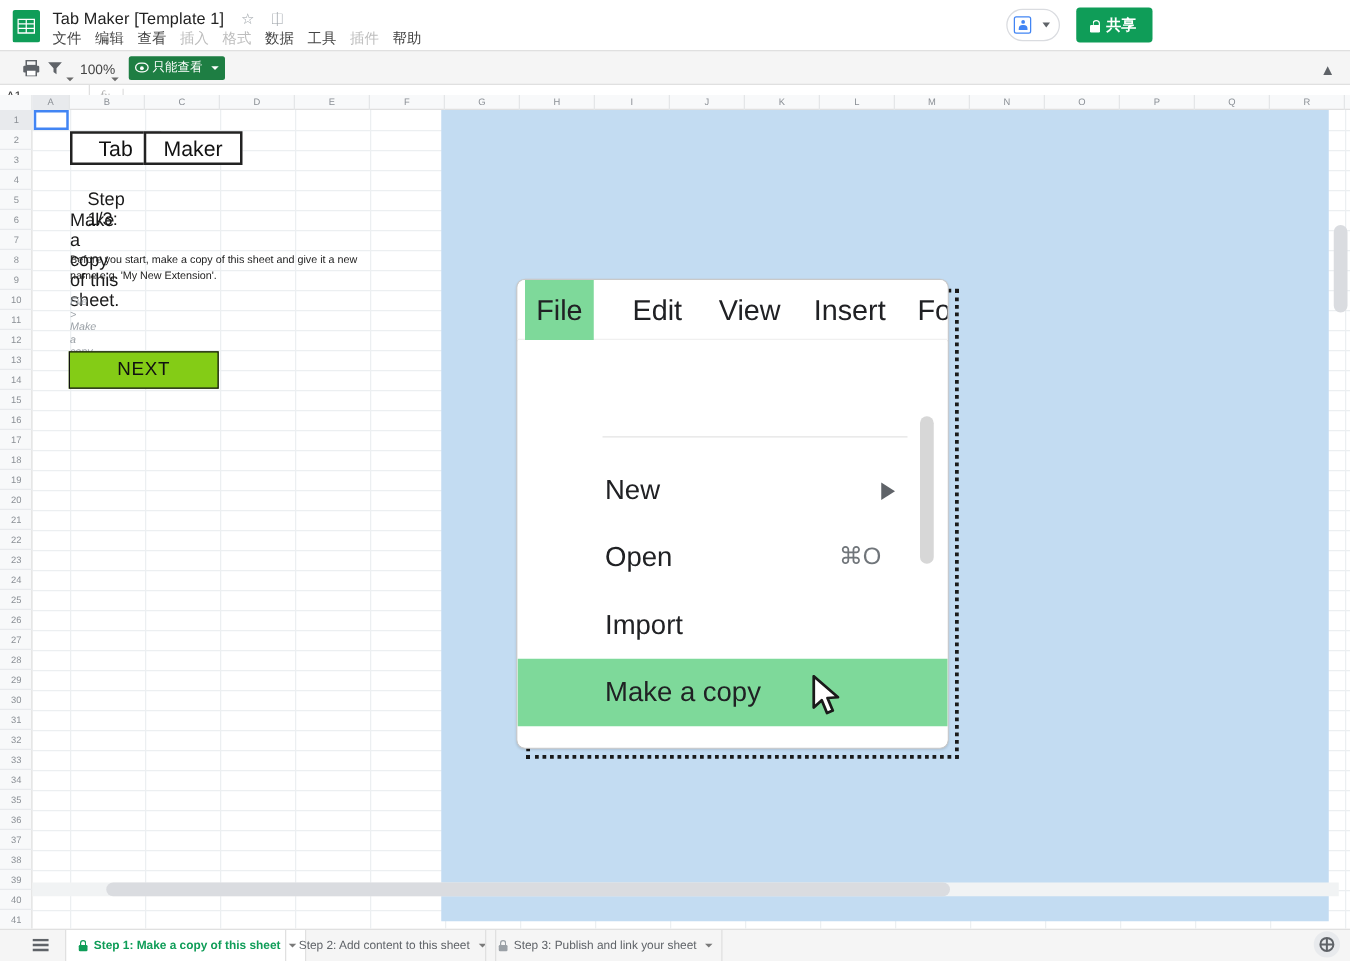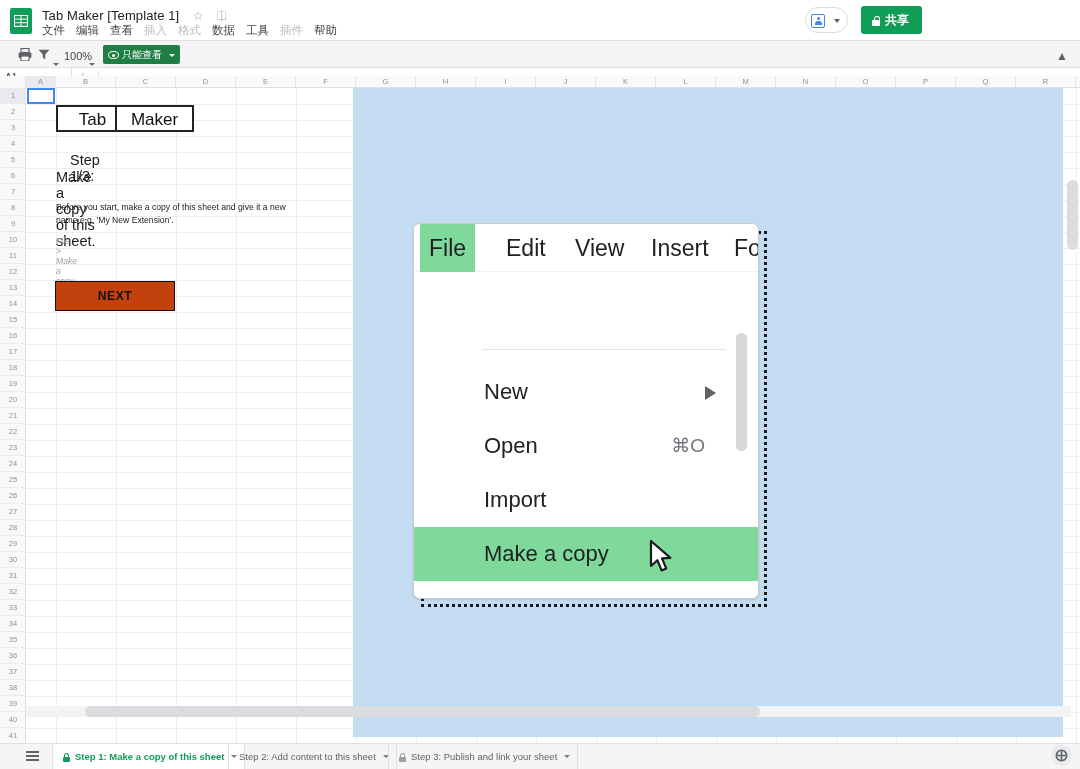--- a/index.html
+++ b/index.html
@@ -176,22 +176,22 @@
   .body-text {
     position: absolute; left: 56px; top: 113px; width: 230px;
     font-size: 8.6px; color: #222; line-height: 13px;
   }
   .path-text {
     position: absolute; left: 56px; top: 148px;
     font-size: 8.6px; color: #9aa0a6; font-style: italic;
   }
   .next-btn {
     position: absolute; left: 55px; top: 193px; width: 120px; height: 30px;
-    background: #c2410c; border: 1.5px solid #111;
-    font-size: 12px; font-weight: bold; color: #111;
+    background: #84cc16; border: 1.5px solid #111;
+    font-size: 15px; font-weight: normal; color: #111;
     text-align: center; line-height: 28px; letter-spacing: .6px;
   }
 
   
   .img-frame {
     position: absolute; left: 413px; top: 135px; width: 346px; height: 376px;
     z-index: 6;
   }
   .dotted-sel {
     position: absolute; left: 421px; top: 143px; width: 346px; height: 376px;

